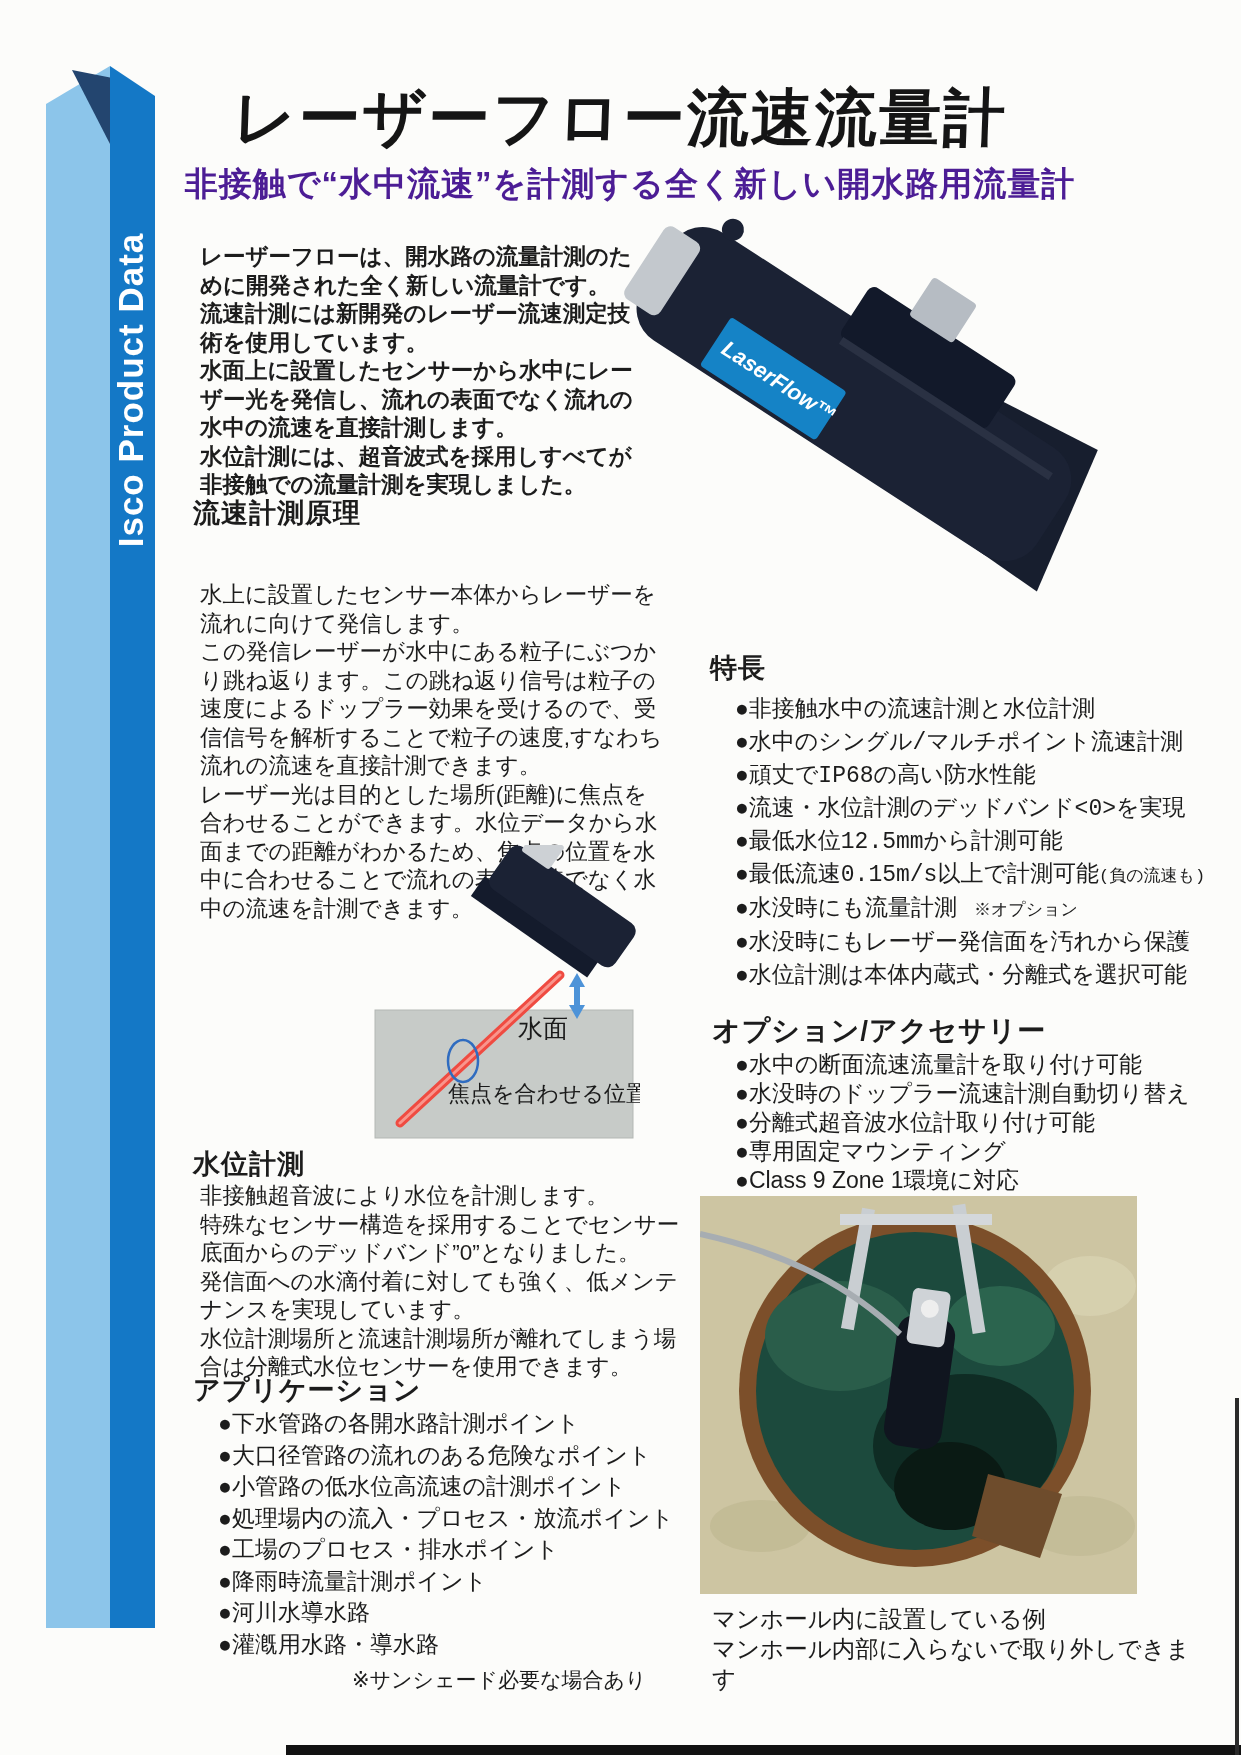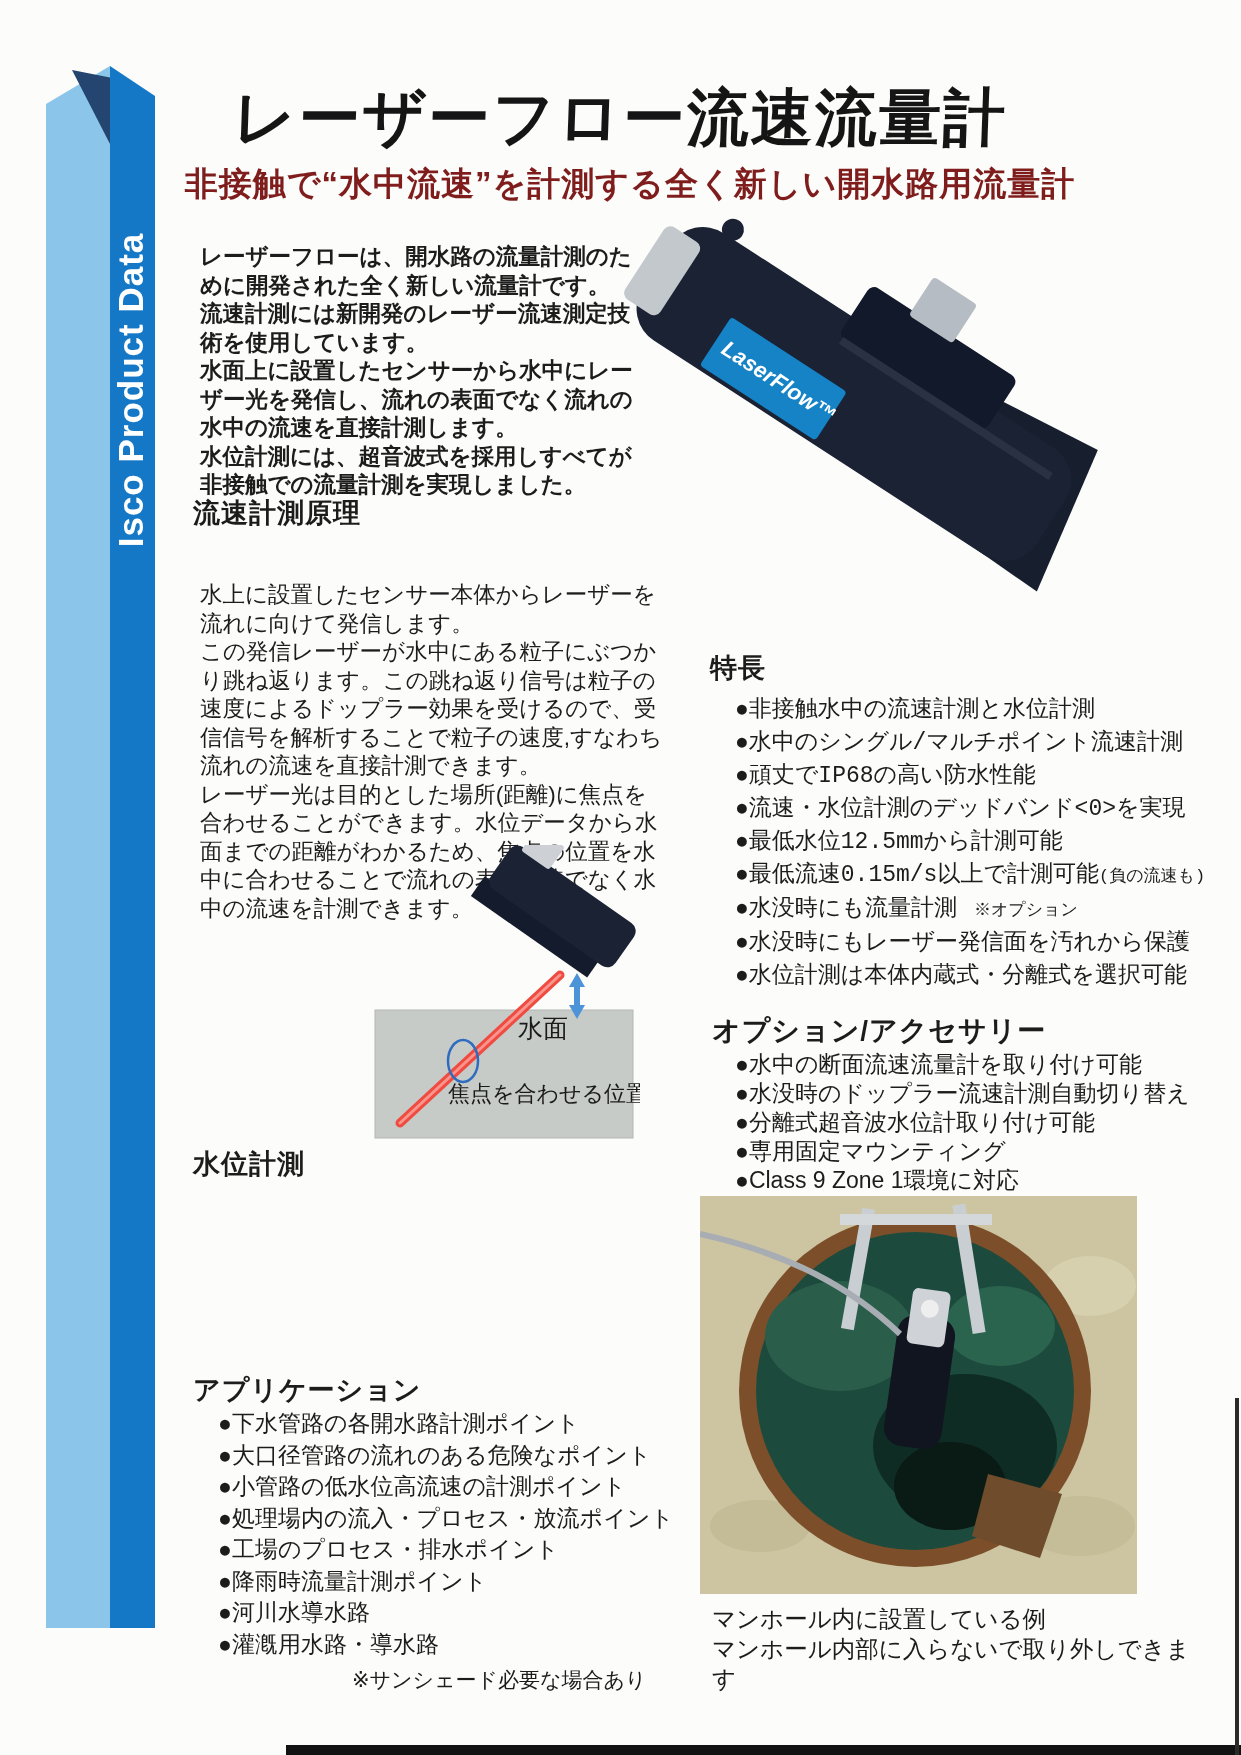--- a/index.html
+++ b/index.html
@@ -13,21 +13,21 @@
             clip-path:polygon(0 0,100% 30px,100% 100%,0 100%);}
   .bar-cap{left:72px;top:70px;width:38px;height:74px;background:#23456f;
            clip-path:polygon(0 0,100% 10%,100% 100%);}
   .bar-label{left:-59px;top:370px;width:380px;height:40px;transform:rotate(-90deg);
              text-align:center;font-size:35px;font-weight:bold;color:#ffffff;
              letter-spacing:1px;line-height:40px;white-space:nowrap;}
   
   .title{left:120px;top:76px;width:1000px;text-align:center;font-size:62px;font-weight:bold;
          letter-spacing:2px;transform:skewX(-2deg);color:#151515;}
   .subtitle{left:110px;top:162px;width:1040px;text-align:center;font-size:33px;
-            font-weight:bold;letter-spacing:1px;color:#7f1d1d;}
+            font-weight:bold;letter-spacing:1px;color:#4c1d95;}
   
   .body-text{font-size:22.5px;line-height:28.5px;white-space:pre-line;}
   .h2{font-size:27px;font-weight:bold;letter-spacing:1px;}
   .list .li{white-space:pre;}
   .list-lg .li{font-size:23px;line-height:33px;}
   .list-md .li{font-size:23px;line-height:29px;}
   .list-apps .li{font-size:23px;line-height:31.5px;}
   .note{font-size:17px;}
   .small-note{font-size:21px;}
   .caption{font-size:23.5px;line-height:30px;white-space:pre-line;}
@@ -99,20 +99,27 @@
       <line x1="242" y1="140" x2="242" y2="163" stroke="#4d93d8" stroke-width="6"></line>
       <polygon points="242,128 250,142 234,142" fill="#4d93d8"></polygon>
       <polygon points="242,174 250,160 234,160" fill="#4d93d8"></polygon>
     </g>
     <ellipse cx="128" cy="216" rx="15" ry="21" fill="none" stroke="#2f6cc0" stroke-width="2.5"></ellipse>
     <text x="183" y="192" font-size="25" fill="#1a1a1a">水面</text>
     <text x="113" y="256" font-size="22" fill="#1a1a1a">焦点を合わせる位置</text>
   </svg>
 
   <div class="abs h2" style="left:193px;top:1146px;">水位計測</div>
+  <div class="abs body-text" style="left:200px;top:1182px;width:510px;">非接触超音波により水位を計測します。
+特殊なセンサー構造を採用することでセンサー
+底面からのデッドバンド”0”となりました。
+発信面への水滴付着に対しても強く、低メンテ
+ナンスを実現しています。
+水位計測場所と流速計測場所が離れてしまう場
+合は分離式水位センサーを使用できます。</div>
 
   <div class="abs h2" style="left:193px;top:1372px;">アプリケーション</div>
   <div class="abs list list-apps" style="left:218px;top:1408px;">
       <div class="li">●下水管路の各開水路計測ポイント</div>
       <div class="li">●大口径管路の流れのある危険なポイント</div>
       <div class="li">●小管路の低水位高流速の計測ポイント</div>
       <div class="li">●処理場内の流入・プロセス・放流ポイント</div>
       <div class="li">●工場のプロセス・排水ポイント</div>
       <div class="li">●降雨時流量計測ポイント</div>
       <div class="li">●河川水導水路</div>

